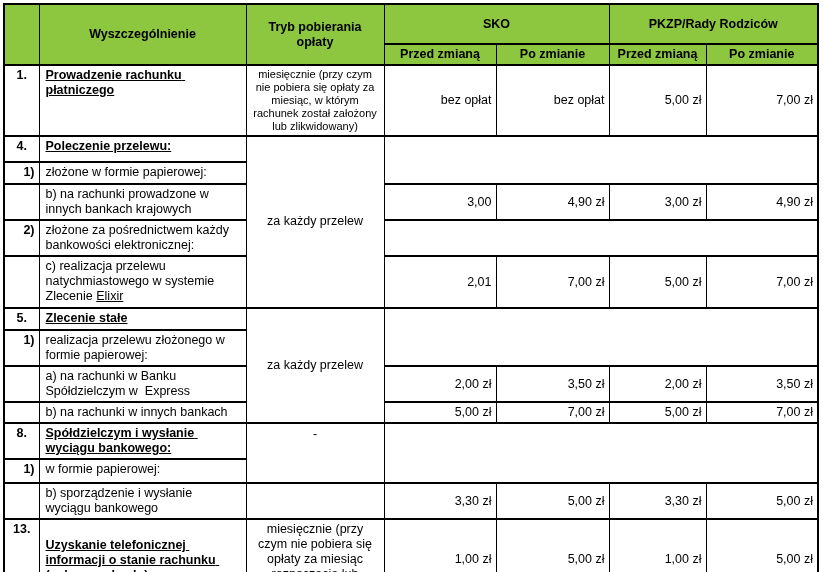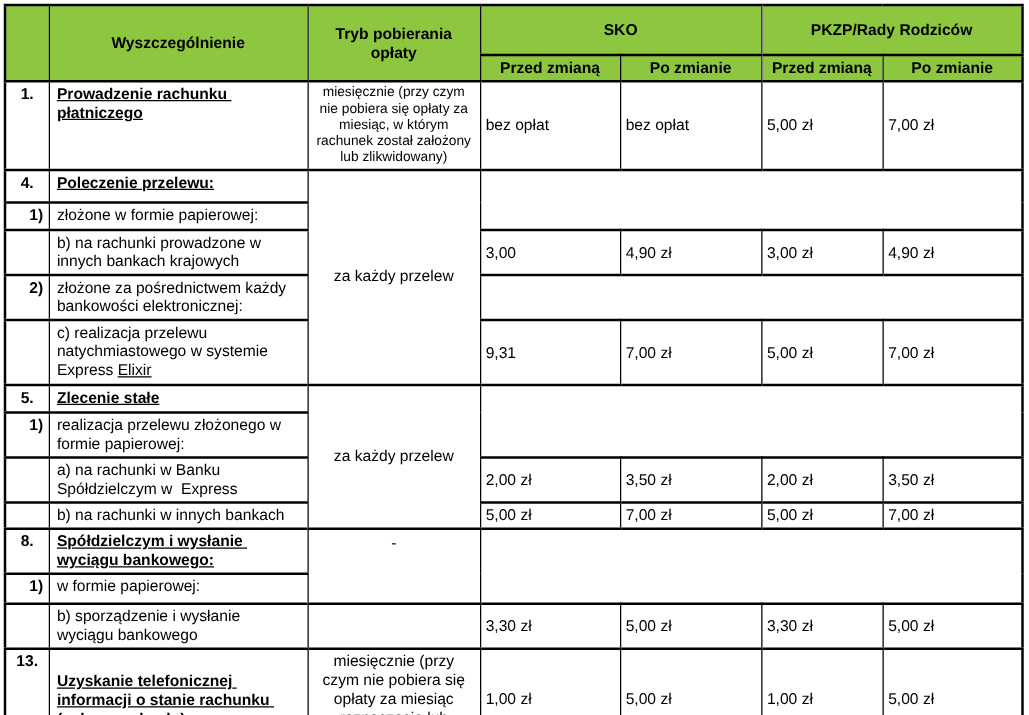--- a/index.html
+++ b/index.html
@@ -66,21 +66,21 @@
   .tryb-small {
     font-size: 11px;
     line-height: 1.18;
   }
   .tryb-dash {
     vertical-align: top;
     padding-top: 3px;
   }
   .val {
     font-size: 12.5px;
-    text-align: left;
+    text-align: right;
     vertical-align: middle;
     padding: 2px 4px;
   }
   .pad-top {
     padding-top: 18px;
   }
   .squiggle {
     text-decoration-line: underline;
     text-decoration-style: wavy;
     text-decoration-color: #FF0000;
@@ -147,22 +147,22 @@
       <td class="val">3,00 zł</td>
       <td class="val">4,90 zł</td>
     </tr>
     <tr style="height:31px">
       <td class="num num-sub">2)</td>
       <td class="lbl">złożone za pośrednictwem każdy bankowości elektronicznej:</td>
       <td colspan="4"></td>
     </tr>
     <tr style="height:52px">
       <td></td>
-      <td class="lbl"><span>c) realizacja przelewu natychmiastowego w systemie Express </span><span class="squiggle">Elixir</span></td>
-      <td class="val">9,31</td>
+      <td class="lbl"><span>c) realizacja przelewu natychmiastowego w systemie Zlecenie </span><span class="squiggle">Elixir</span></td>
+      <td class="val">2,01</td>
       <td class="val">7,00 zł</td>
       <td class="val">5,00 zł</td>
       <td class="val">7,00 zł</td>
     </tr>
 
     <tr style="height:22px">
       <td class="num">5.</td>
       <td class="lbl bold">Zlecenie stałe</td>
       <td class="tryb" rowspan="4">za każdy przelew</td>
       <td colspan="4" rowspan="2"></td>

